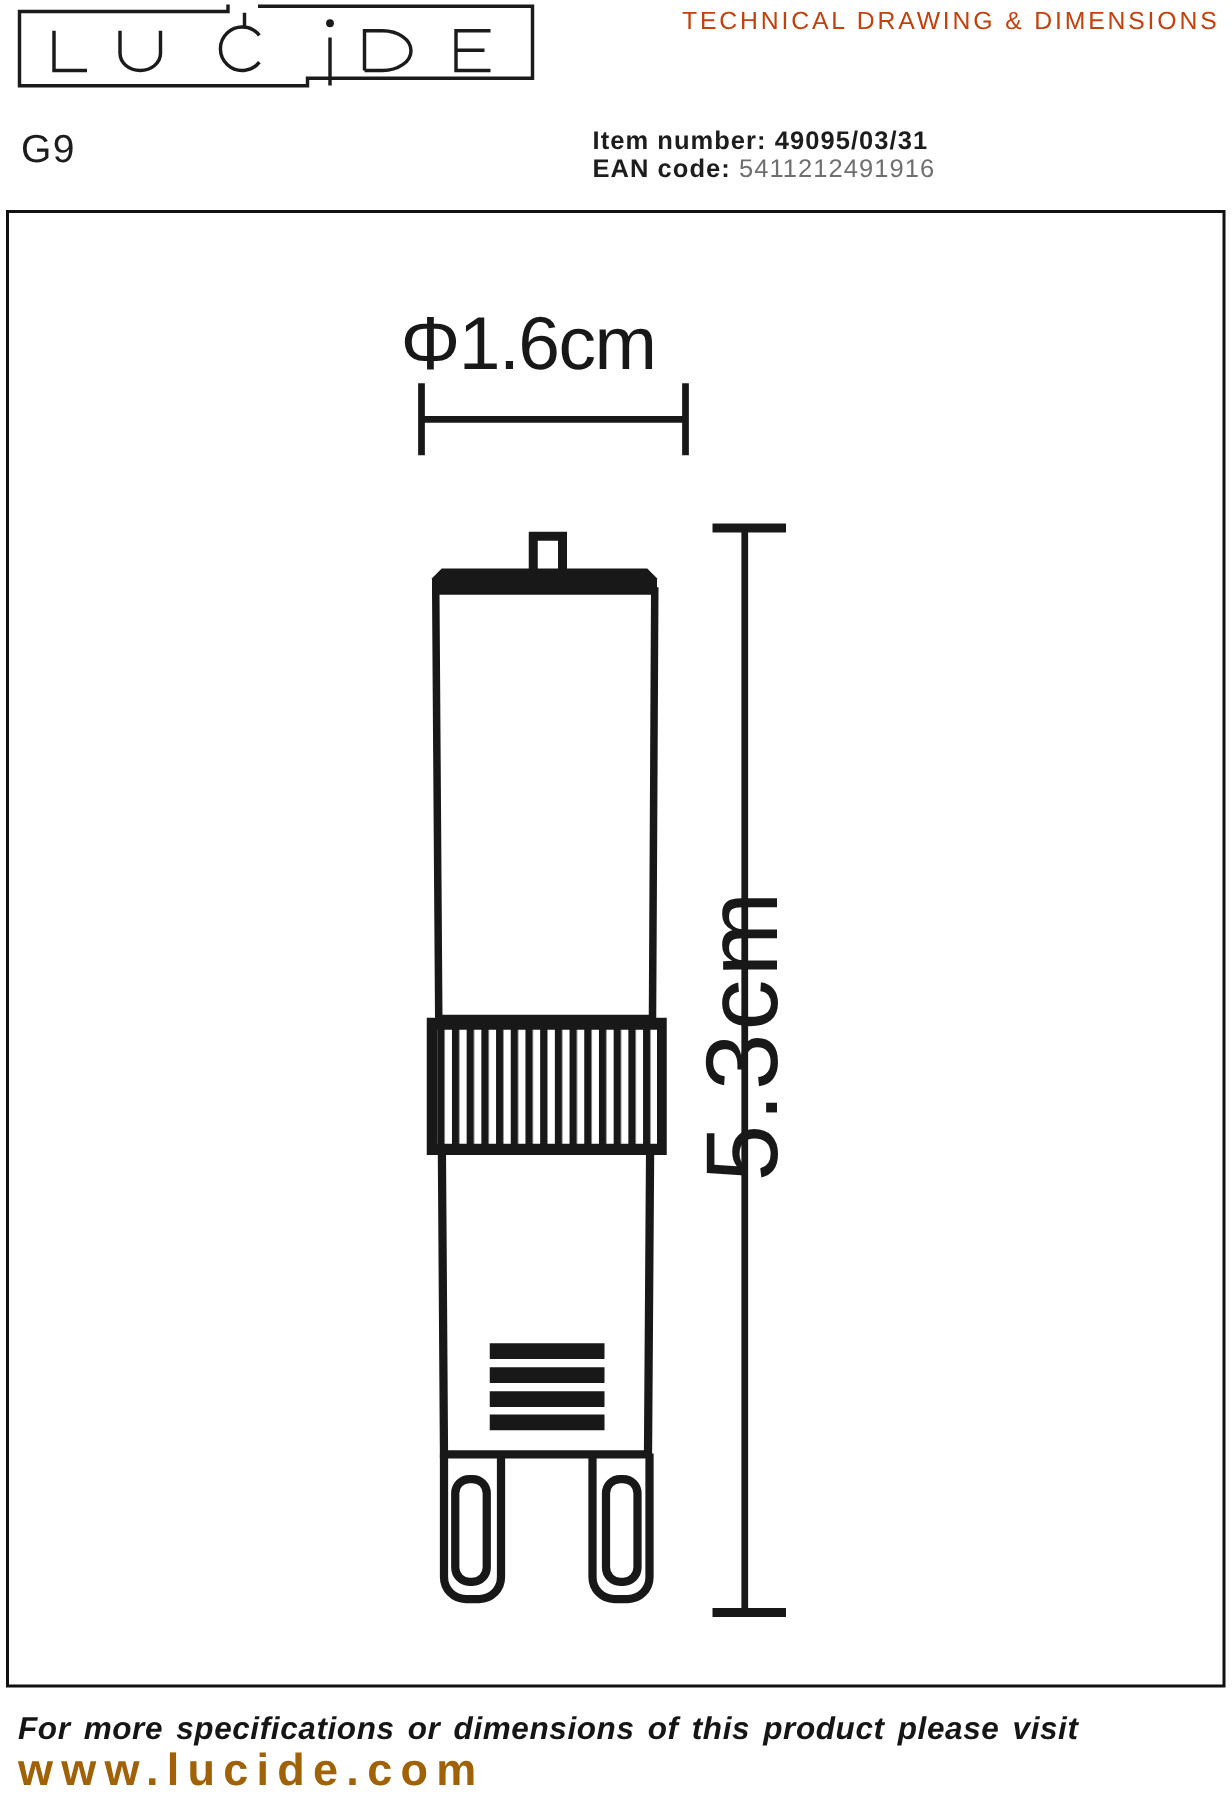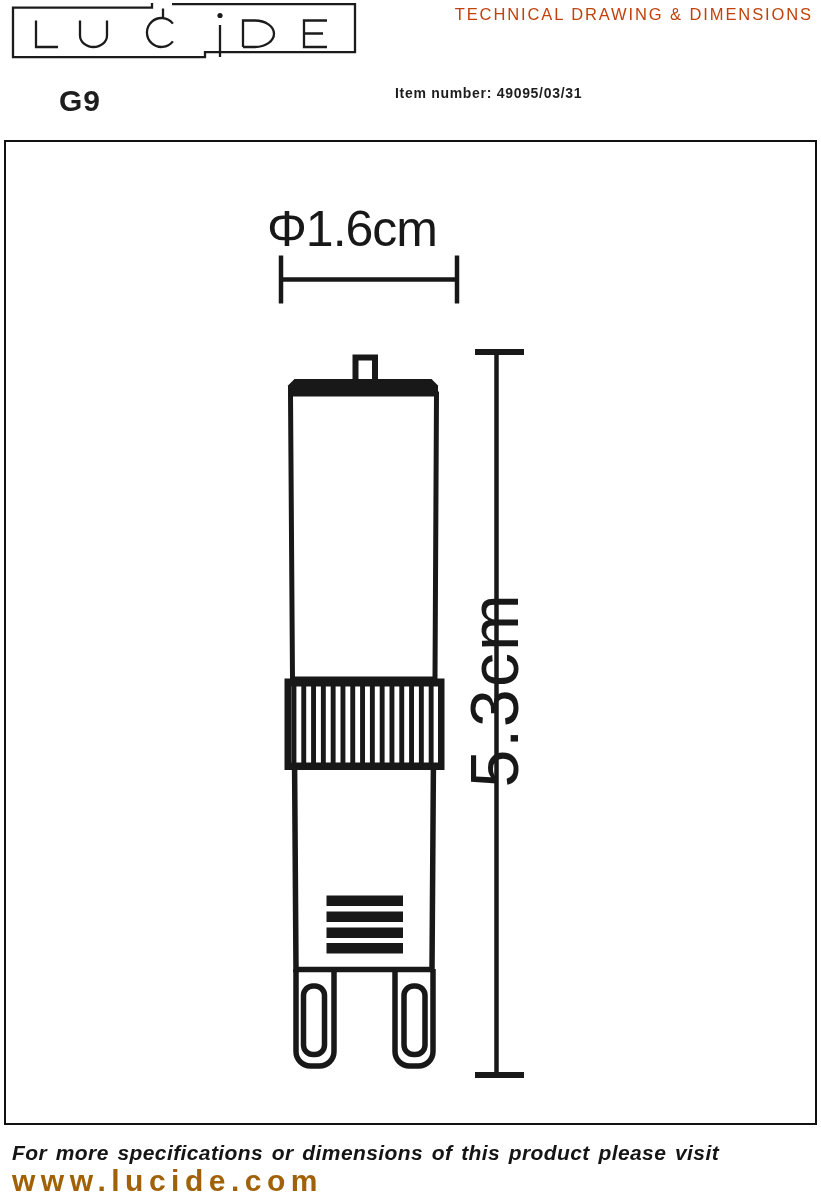--- a/index.html
+++ b/index.html
@@ -16,23 +16,23 @@
   .logo-wrap{left:10px;top:2px;width:348px;height:58px;}
   .sheet-title{
     right:8px;top:5px;
     font-size:16.5px;letter-spacing:1.9px;
     color:#c2410c;font-weight:400;white-space:nowrap;
   }
 
   
   .model{
     left:14px;top:84px;
-    font-size:30px;font-weight:700;letter-spacing:1px;color:#1d1d1d;margin-left:45px;
+    font-size:26px;font-weight:400;letter-spacing:1px;color:#1d1d1d;
   }
-  .item-block{left:395px;top:84px;font-size:14px;line-height:19px;letter-spacing:.7px;}
+  .item-block{left:395px;top:84px;font-size:17px;line-height:19px;letter-spacing:.7px;}
   .item-line{white-space:nowrap;}
   .lbl{font-weight:700;color:#1d1d1d;}
   .val-bold{font-weight:700;color:#1d1d1d;}
   .val-muted{font-weight:400;color:#6f6f6f;}
 
   
   .frame{
     left:4px;top:140px;width:809px;height:981px;
     border:2px solid #111111;background:#ffffff;
   }
@@ -78,20 +78,24 @@
 
 <div class="abs sheet-title">TECHNICAL DRAWING &amp; DIMENSIONS</div>
 
 <div class="abs model">G9</div>
 
 <div class="abs item-block">
   <div class="item-line">
     <span class="lbl">Item number:</span>
     <span class="val-bold">49095/03/31</span>
   </div>
+  <div class="item-line">
+    <span class="lbl">EAN code:</span>
+    <span class="val-muted">5411212491916</span>
+  </div>
 </div>
 
 <div class="abs frame"></div>
 
 <svg class="abs drawing-svg" viewBox="0 0 821 1200" width="821" height="1200">
   <defs>
     <pattern id="ribs" patternUnits="userSpaceOnUse" x="291.5" y="686.5" width="9.8" height="76">
       <rect width="9.8" height="76" fill="#ffffff"></rect>
       <rect width="4.9" height="76" fill="#181818"></rect>
     </pattern>

